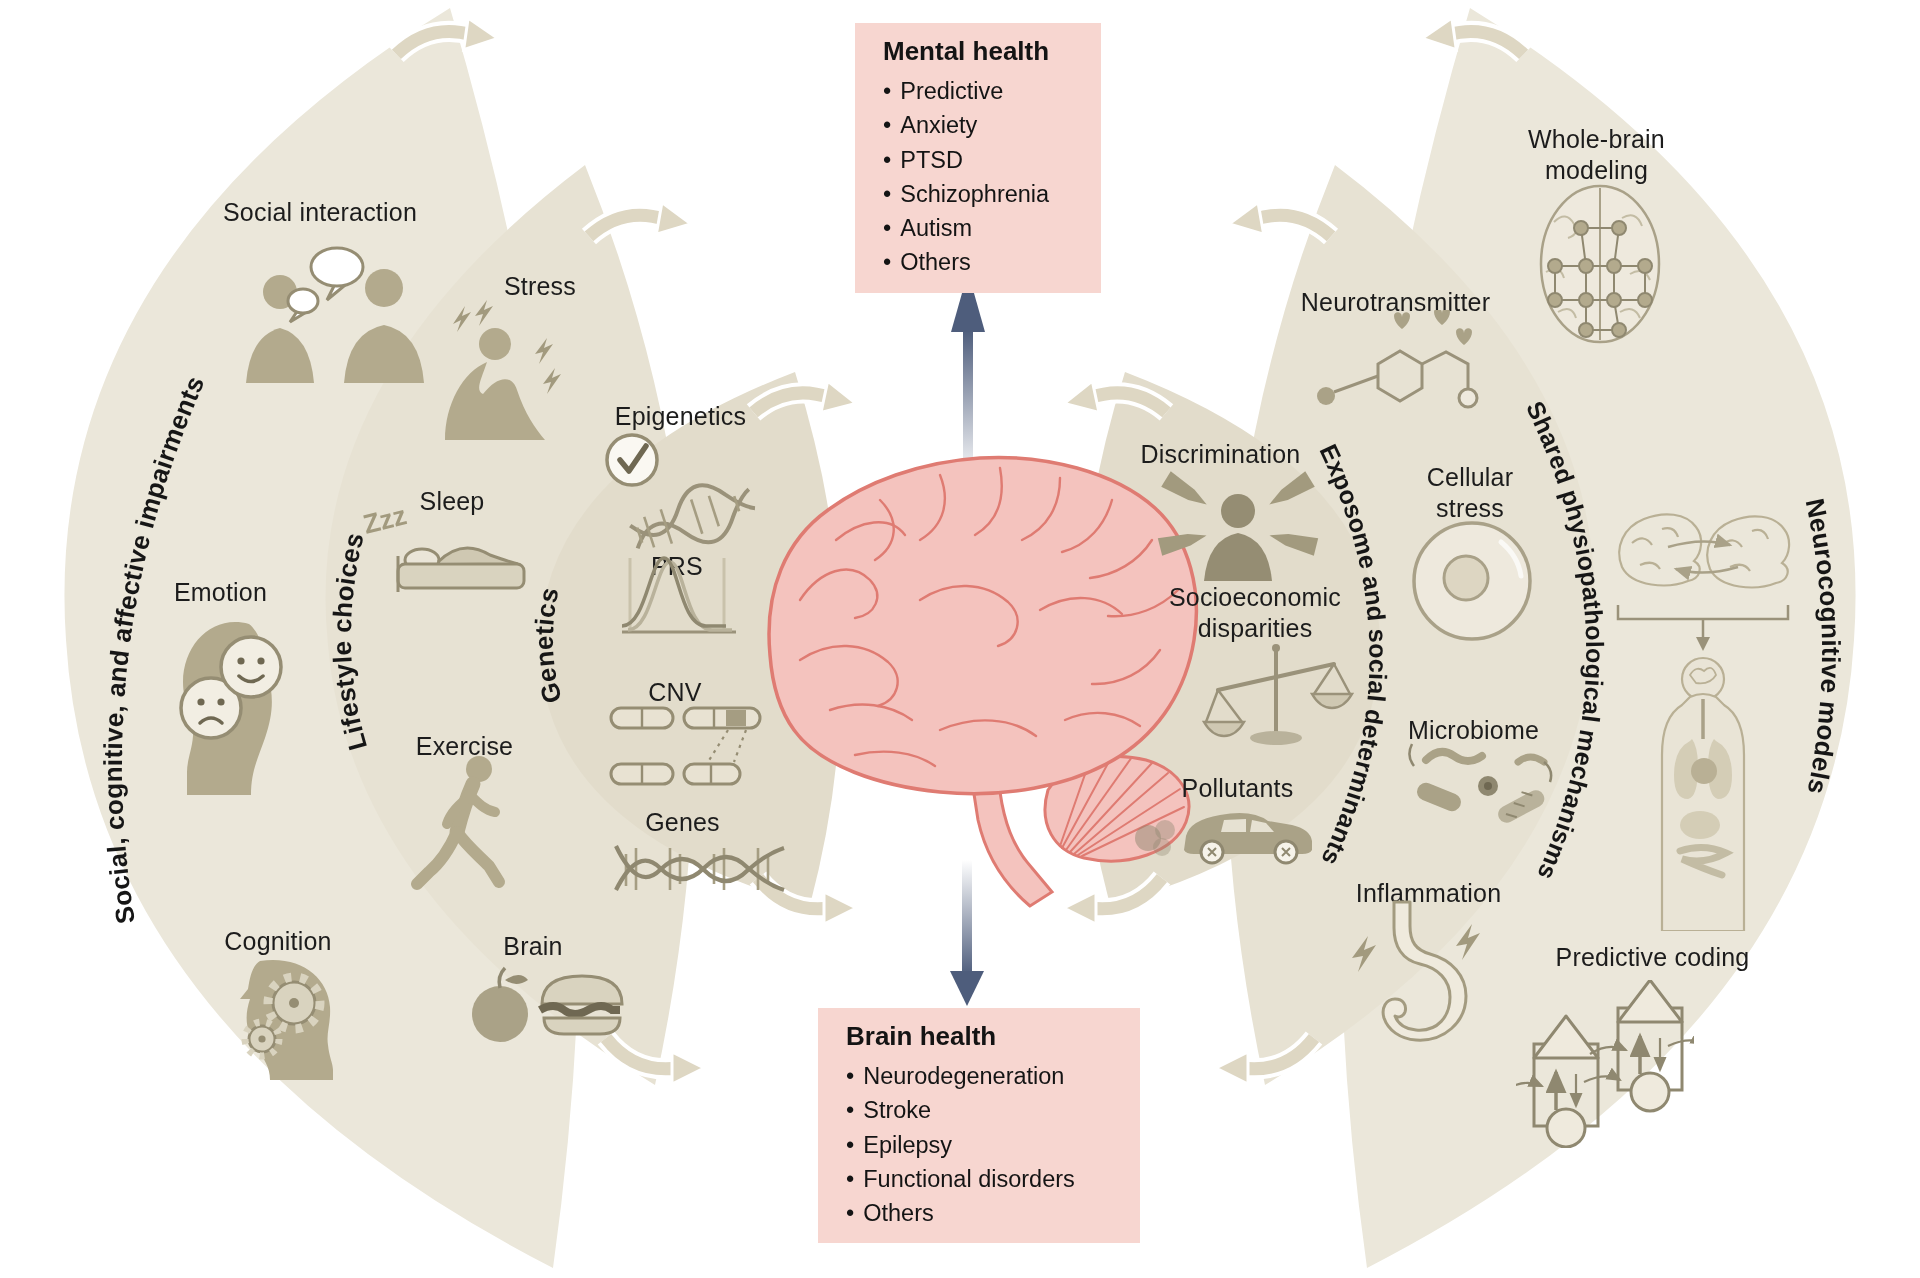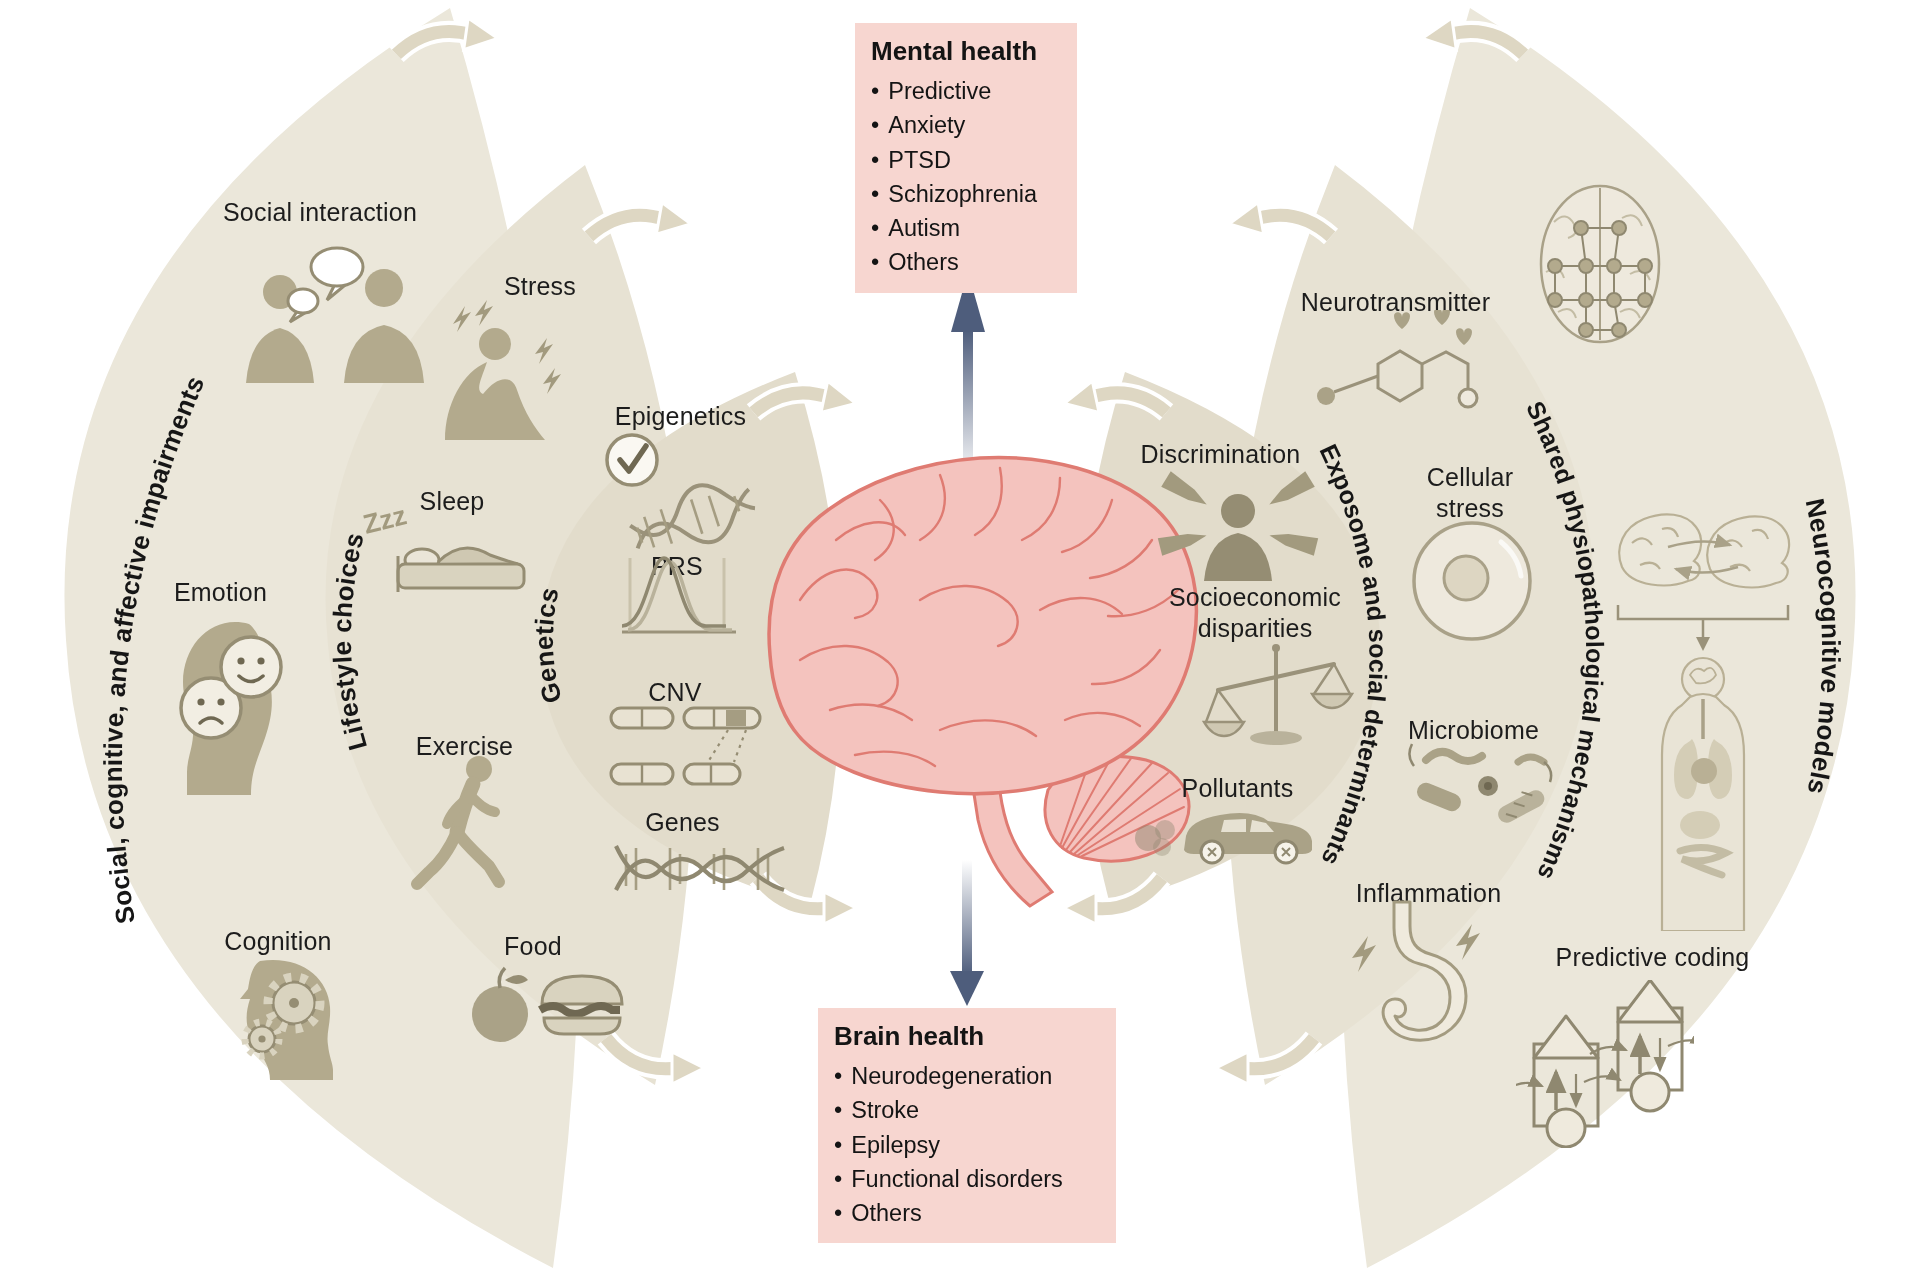--- a/index.html
+++ b/index.html
@@ -3,21 +3,21 @@
 <meta charset="utf-8">
 <style>
   html,body{margin:0;padding:0;background:#fff;}
   #canvas{position:relative;width:1920px;height:1278px;background:#ffffff;overflow:hidden;
           font-family:"Liberation Sans",sans-serif;}
   #bg{position:absolute;left:0;top:0;}
   .lbl{position:absolute;font-size:25px;line-height:1.22;color:#1c1c1c;text-align:center;
        white-space:pre-line;letter-spacing:.2px;}
   .icon{position:absolute;}
   .icon svg{display:block;width:100%;height:100%;}
-  .hbox{position:absolute;background:#f7d6d0;padding:13px 16px;color:#141414;}
+  .hbox{position:absolute;background:#f7d6d0;padding:13px 28px;color:#141414;}
   .hbox .title{font-weight:700;font-size:26px;margin-bottom:7px;}
   .bx-item{font-size:23.5px;line-height:1.46;display:flex;gap:9px;}
   .bandtext{font-weight:700;font-size:26px;fill:#161616;letter-spacing:.3px;}
   .bandtext2{font-weight:700;font-size:25px;fill:#161616;letter-spacing:.2px;}
 </style>
 </head>
 <body>
 
 <div id="canvas">
 
@@ -172,34 +172,36 @@
         <span>Others</span>
       </div>
 </div>
 
 <div class="lbl" style="left:179px;top:197px;width:282px;">Social interaction</div>
 <div class="lbl" style="left:455px;top:271px;width:170px;">Stress</div>
 <div class="lbl" style="left:382px;top:486px;width:140px;">Sleep</div>
 <div class="lbl" style="left:148px;top:577px;width:145px;">Emotion</div>
 <div class="lbl" style="left:392px;top:731px;width:145px;">Exercise</div>
 <div class="lbl" style="left:198px;top:926px;width:160px;">Cognition</div>
-<div class="lbl" style="left:468px;top:931px;width:130px;">Food</div>
+<div class="lbl" style="left:468px;top:931px;width:130px;">Brain</div>
 <div class="lbl" style="left:598px;top:401px;width:165px;">Epigenetics</div>
 <div class="lbl" style="left:617px;top:551px;width:120px;">PRS</div>
 <div class="lbl" style="left:615px;top:677px;width:120px;">CNV</div>
 <div class="lbl" style="left:620px;top:807px;width:125px;">Genes</div>
 <div class="lbl" style="left:1128px;top:439px;width:185px;">Discrimination</div>
 <div class="lbl" style="left:1150px;top:582px;width:210px;">Socioeconomic
 disparities</div>
 <div class="lbl" style="left:1155px;top:773px;width:165px;">Pollutants</div>
 <div class="lbl" style="left:1283px;top:287px;width:225px;">Neurotransmitter</div>
 <div class="lbl" style="left:1390px;top:462px;width:160px;text-align:center;">Cellular
 stress</div>
 <div class="lbl" style="left:1391px;top:715px;width:165px;text-align:center;">Microbiome</div>
 <div class="lbl" style="left:1336px;top:878px;width:185px;">Inflammation</div>
+<div class="lbl" style="left:1504px;top:124px;width:185px;">Whole-brain
+modeling</div>
 <div class="lbl" style="left:1550px;top:942px;width:205px;">Predictive coding</div>
 
 <div class="icon" style="left:232px;top:238px;width:210px;height:145px;">
 <svg viewBox="0 0 210 145">
   <g fill="#b3aa8d">
     <circle cx="48" cy="54" r="17"></circle>
     <path d="M14,145 Q18,98 48,90 Q78,98 82,145 Z"></path>
     <circle cx="152" cy="50" r="19"></circle>
     <path d="M112,145 Q116,94 152,87 Q188,94 192,145 Z"></path>
   </g>

